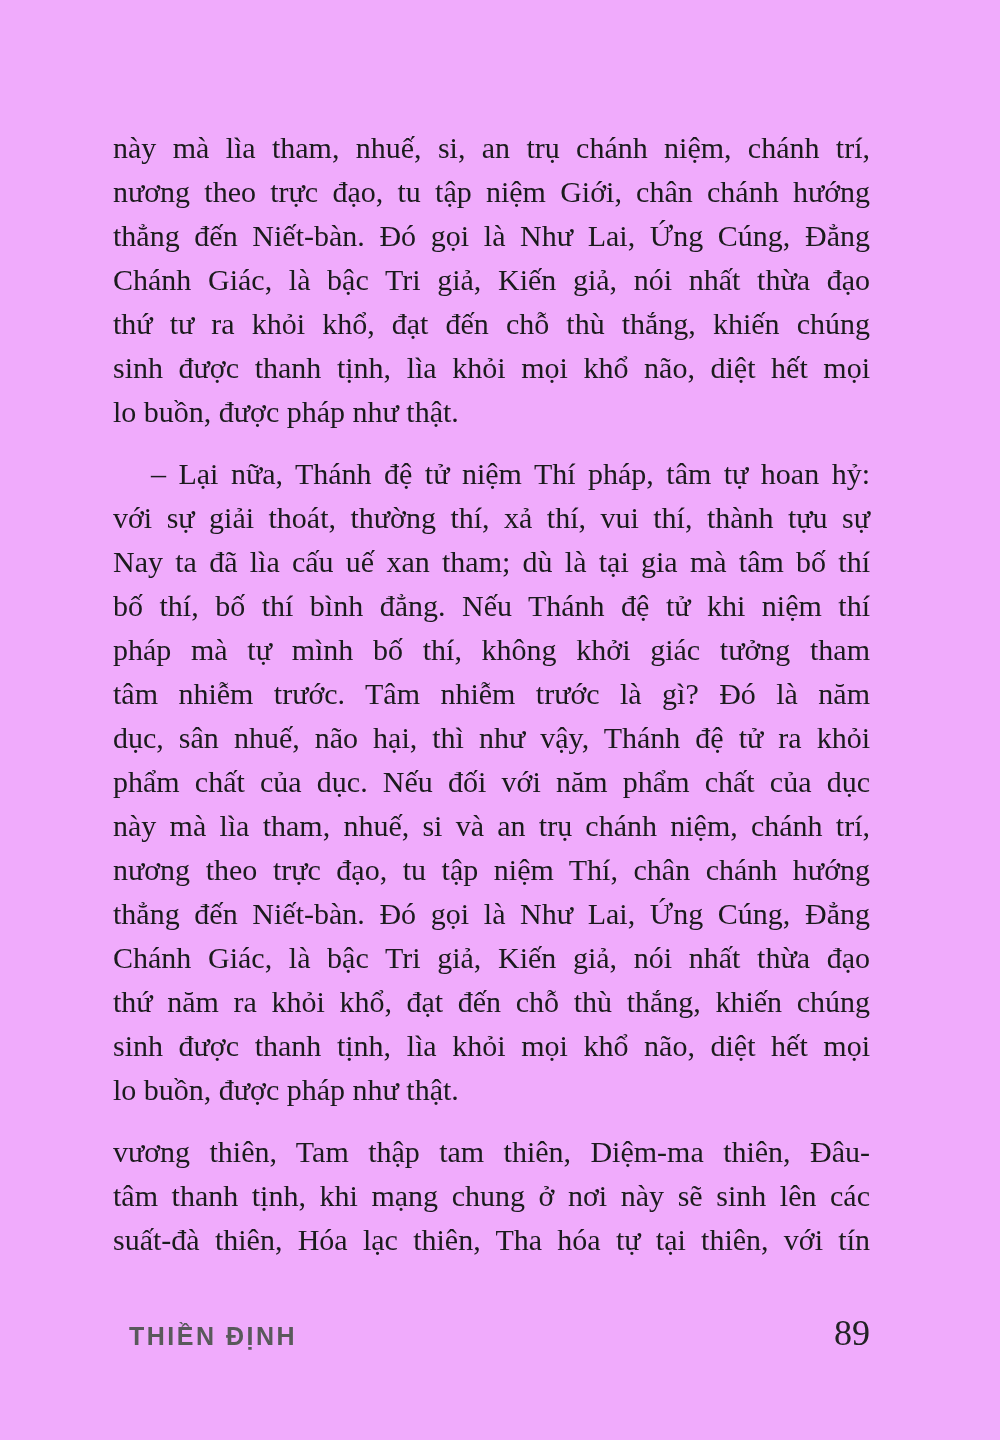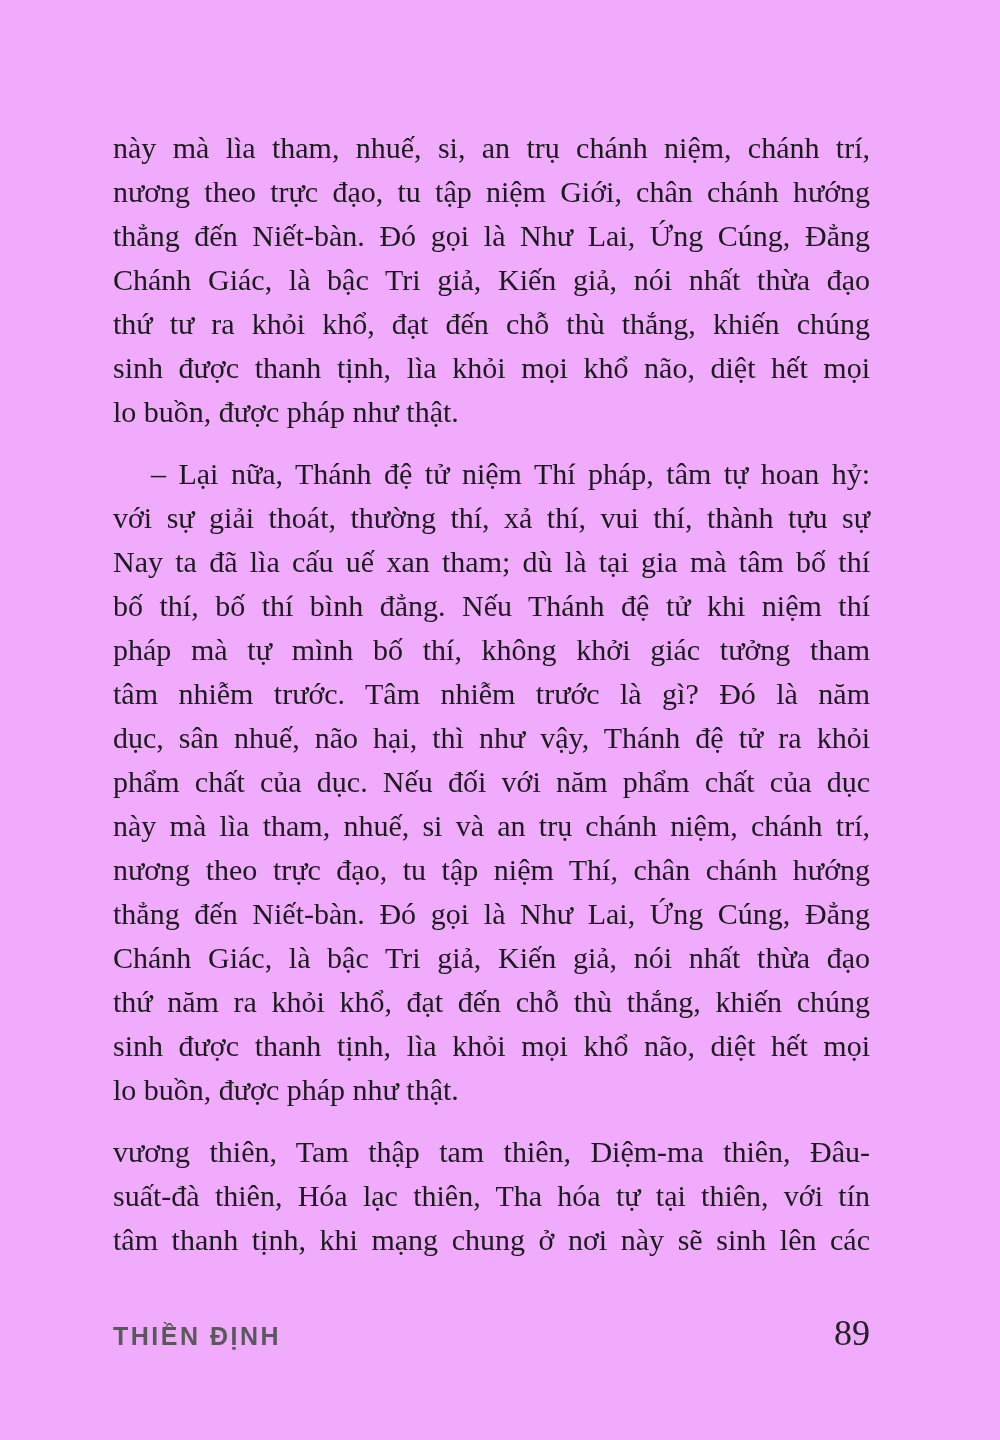--- a/index.html
+++ b/index.html
@@ -49,20 +49,21 @@
     display: flex;
     justify-content: space-between;
     align-items: baseline;
   }
   .running-title {
     font-family: "Liberation Sans", "DejaVu Sans", sans-serif;
     font-weight: bold;
     font-size: 25px;
     letter-spacing: 2.5px;
     color: #59595b;
+    margin-left: 16px;
   }
   .page-number {
     font-family: "Liberation Serif", "DejaVu Serif", serif;
     font-size: 36px;
     color: #222224;
     margin-left: 16px;
   }
 </style>
 </head>
 <body>
@@ -94,22 +95,22 @@
       <div class="line">nương theo trực đạo, tu tập niệm Thí, chân chánh hướng</div>
       <div class="line">thẳng đến Niết-bàn. Đó gọi là Như Lai, Ứng Cúng, Đẳng</div>
       <div class="line">Chánh Giác, là bậc Tri giả, Kiến giả, nói nhất thừa đạo</div>
       <div class="line">thứ năm ra khỏi khổ, đạt đến chỗ thù thắng, khiến chúng</div>
       <div class="line">sinh được thanh tịnh, lìa khỏi mọi khổ não, diệt hết mọi</div>
       <div class="line para-end">lo buồn, được pháp như thật.</div>
     </div>
 
     <div class="paragraph spaced">
       <div class="line">vương thiên, Tam thập tam thiên, Diệm-ma thiên, Đâu-</div>
+      <div class="line">tâm thanh tịnh, khi mạng chung ở nơi này sẽ sinh lên các</div>
       <div class="line">suất-đà thiên, Hóa lạc thiên, Tha hóa tự tại thiên, với tín</div>
-      <div class="line">tâm thanh tịnh, khi mạng chung ở nơi này sẽ sinh lên các</div>
     </div>
 
   </div>
 
   <div class="footer">
     <span class="running-title">THIỀN ĐỊNH</span>
     <span class="page-number">89</span>
   </div>
 
 </div>

